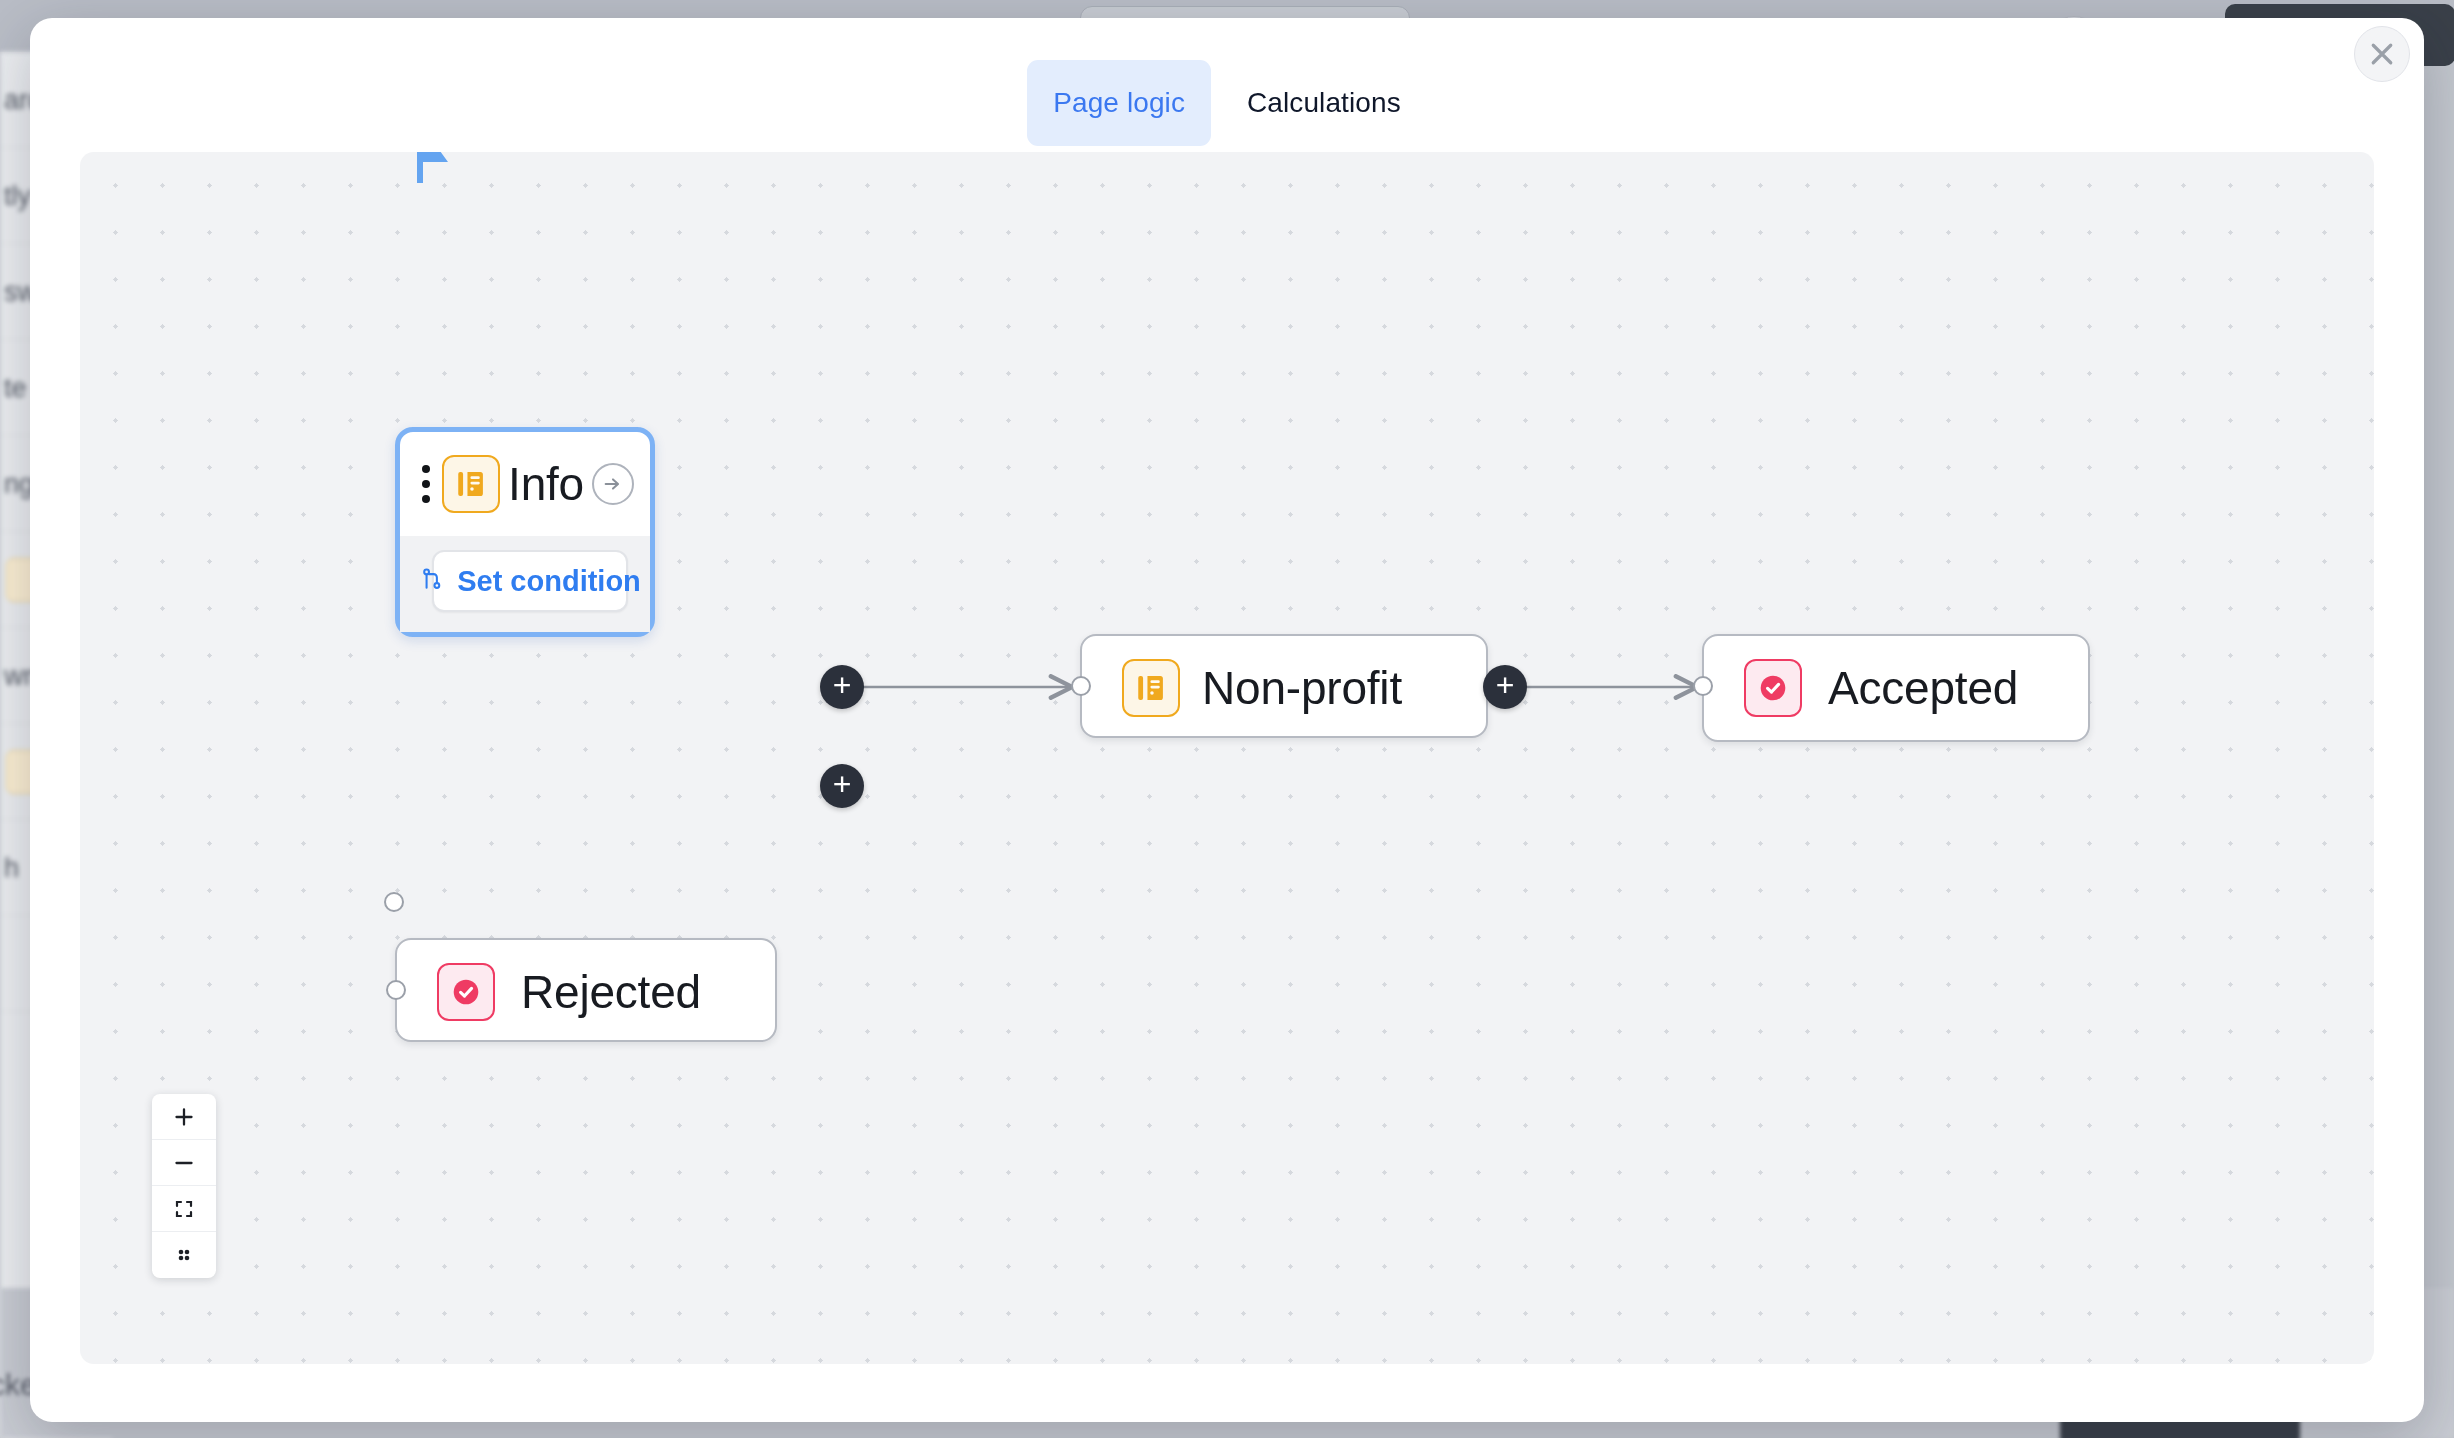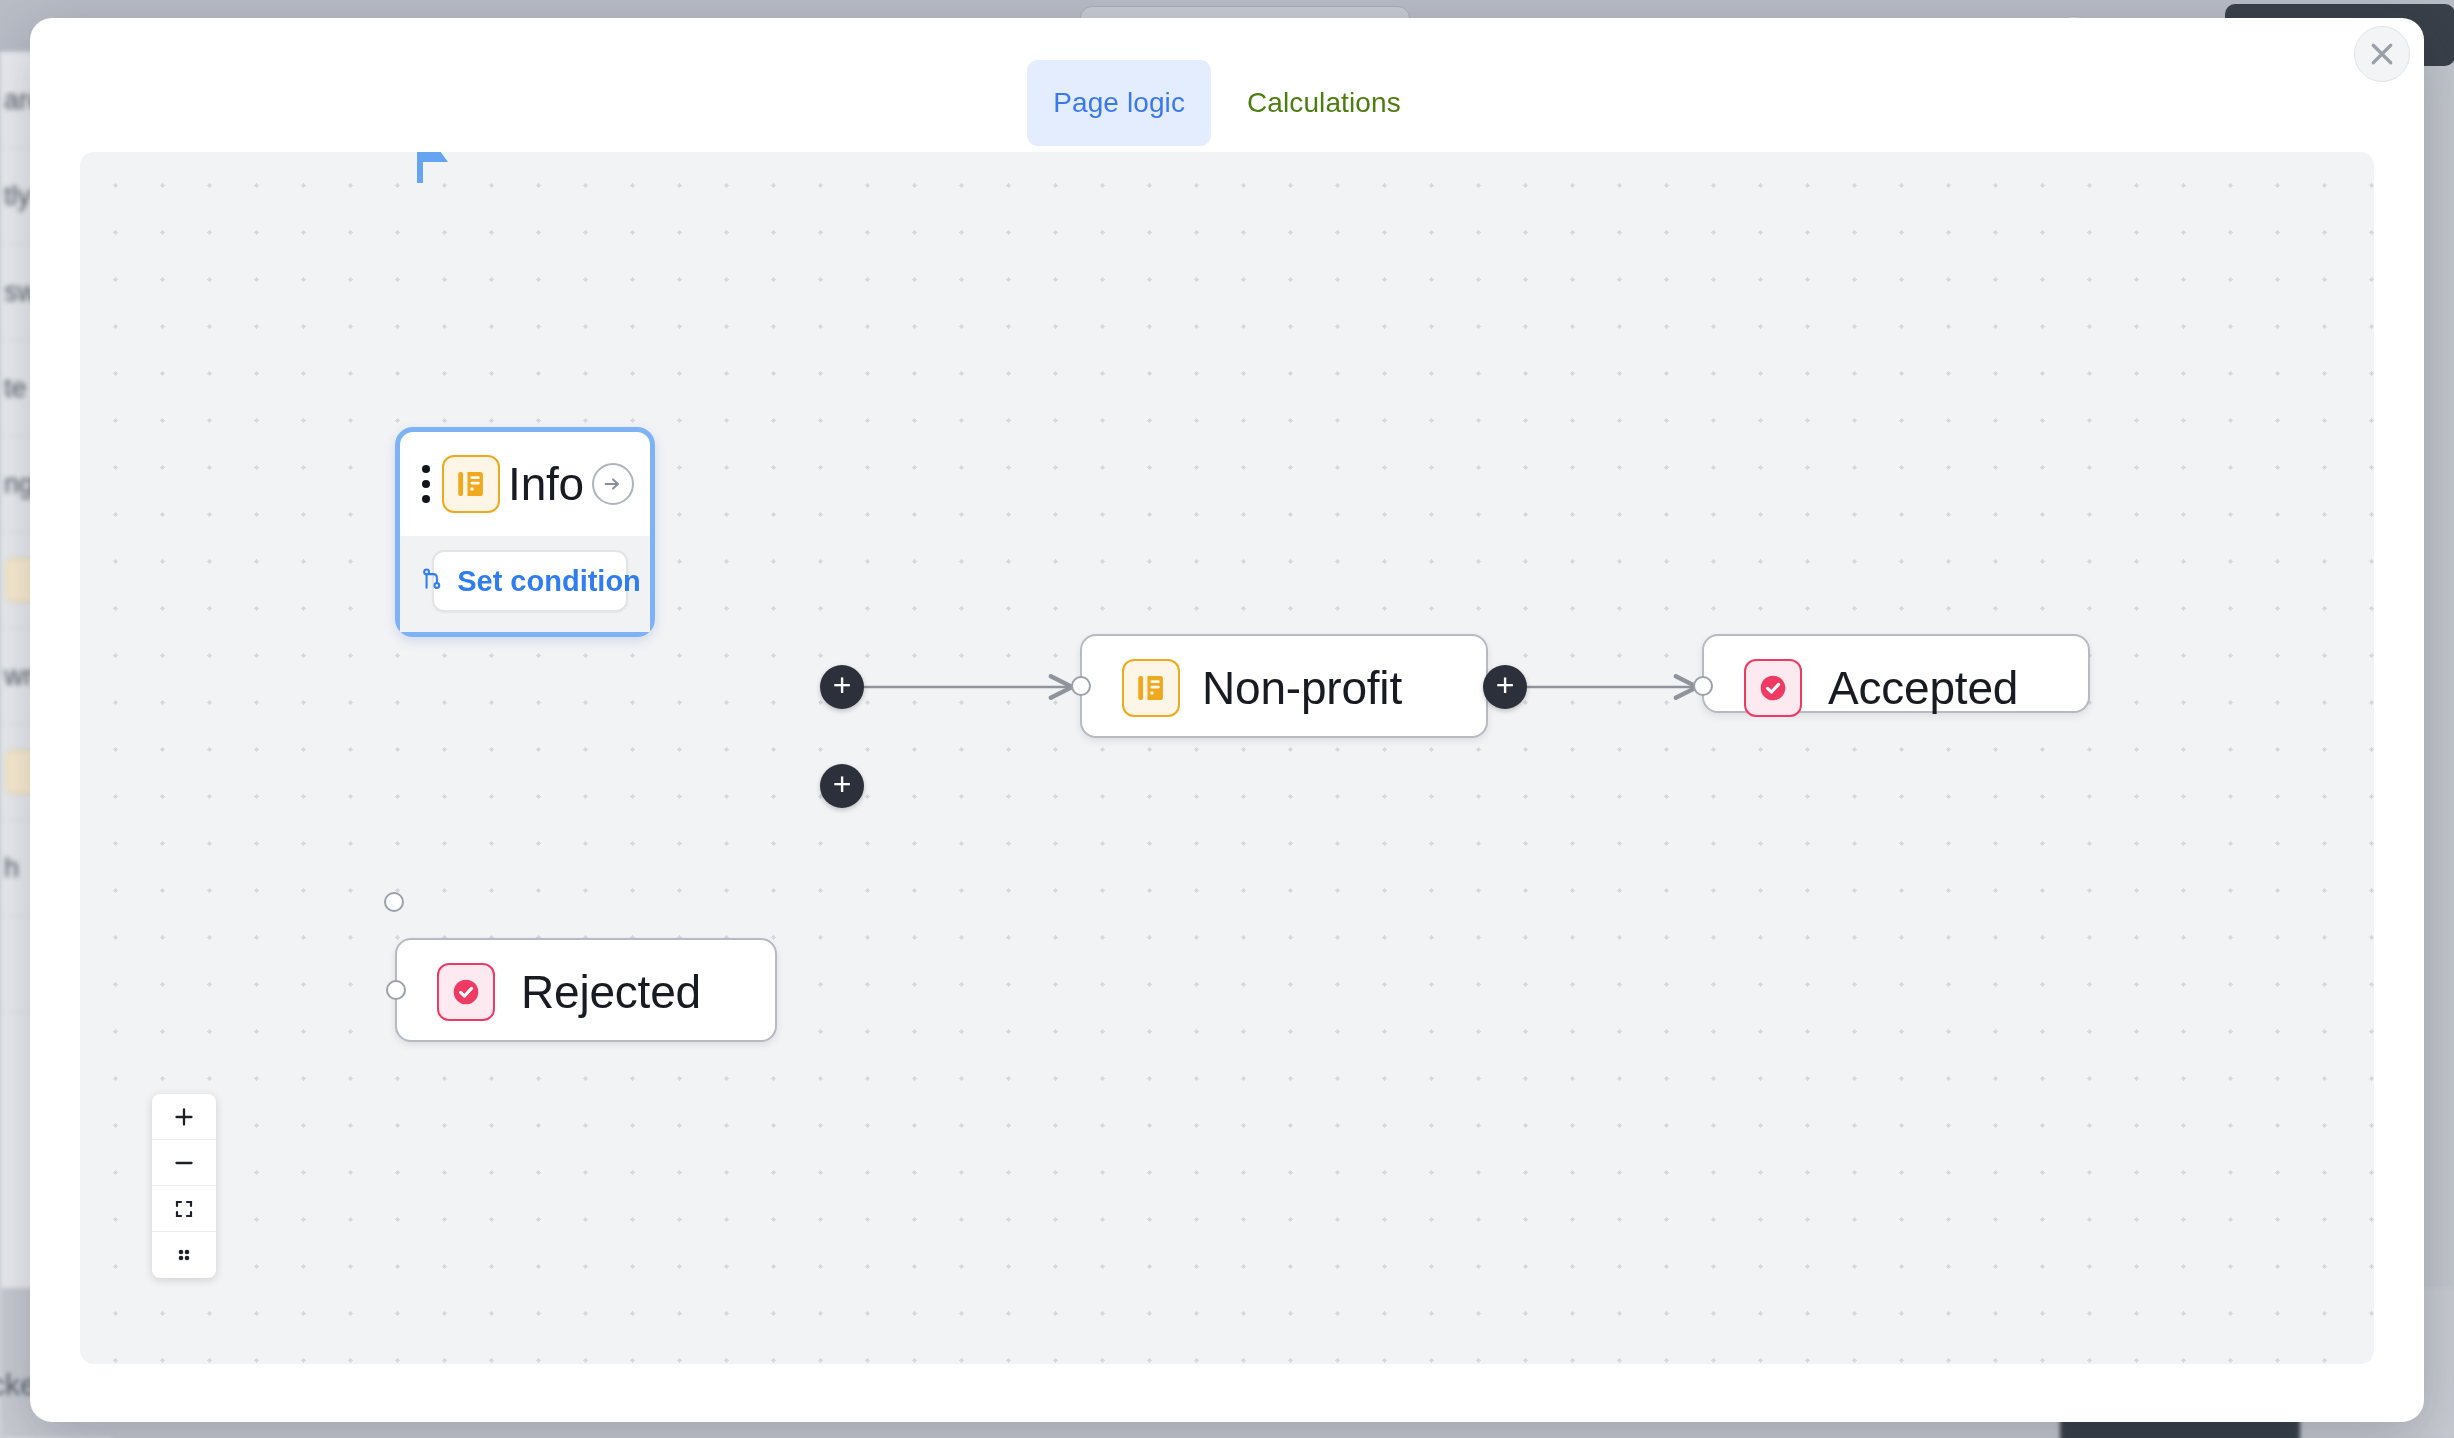--- a/index.html
+++ b/index.html
@@ -106,21 +106,21 @@
   }
   .tab {
     font-size: 28px;
     padding: 27px 26px;
     border-radius: 11px;
     cursor: pointer;
     white-space: nowrap;
     letter-spacing: .1px;
   }
   .tab.active { color: #3b78f0; background: #e3edfd; font-weight: 400; }
-  .tab.inactive { color: #4d7c0f; background: transparent; }
+  .tab.inactive { color: #0f172a; background: transparent; }
 
   
   #canvas {
     position: absolute;
     left: 50px; top: 134px; width: 2294px; height: 1212px;
     background-color: #f2f3f5;
     background-image: radial-gradient(circle, #d6d9de 2px, transparent 2.2px);
     background-size: 47px 47px;
     background-position: 12px 10px;
     border-radius: 14px;
@@ -376,21 +376,21 @@
           </svg>
         </div>
         <div class="node-title">Non‑profit</div>
       </div>
     </div>
     <div class="port" style="left:991px; top:524px;"></div>
     <div class="plus-handle" style="left:1403px; top:513px;">
         <span>+</span>
       </div>
 
-    <div class="node" style="left:1622px; top:482px; width:388px; height:79px;">
+    <div class="node" style="left:1622px; top:482px; width:388px; height:108px;">
       <div class="node-head" style="justify-content:flex-start; padding-left:40px; gap:26px;">
         <div class="type-icon check">
           <svg width="36" height="36" viewBox="0 0 24 24" aria-hidden="true">
             <circle cx="12" cy="12" r="8.2" fill="#ef3b63"></circle>
             <path d="M8.4 12.2 L11 14.7 L15.7 9.6" fill="none" stroke="#ffffff" stroke-width="2.1" stroke-linecap="round" stroke-linejoin="round"></path>
           </svg>
         </div>
         <div class="node-title">Accepted</div>
       </div>
     </div>

